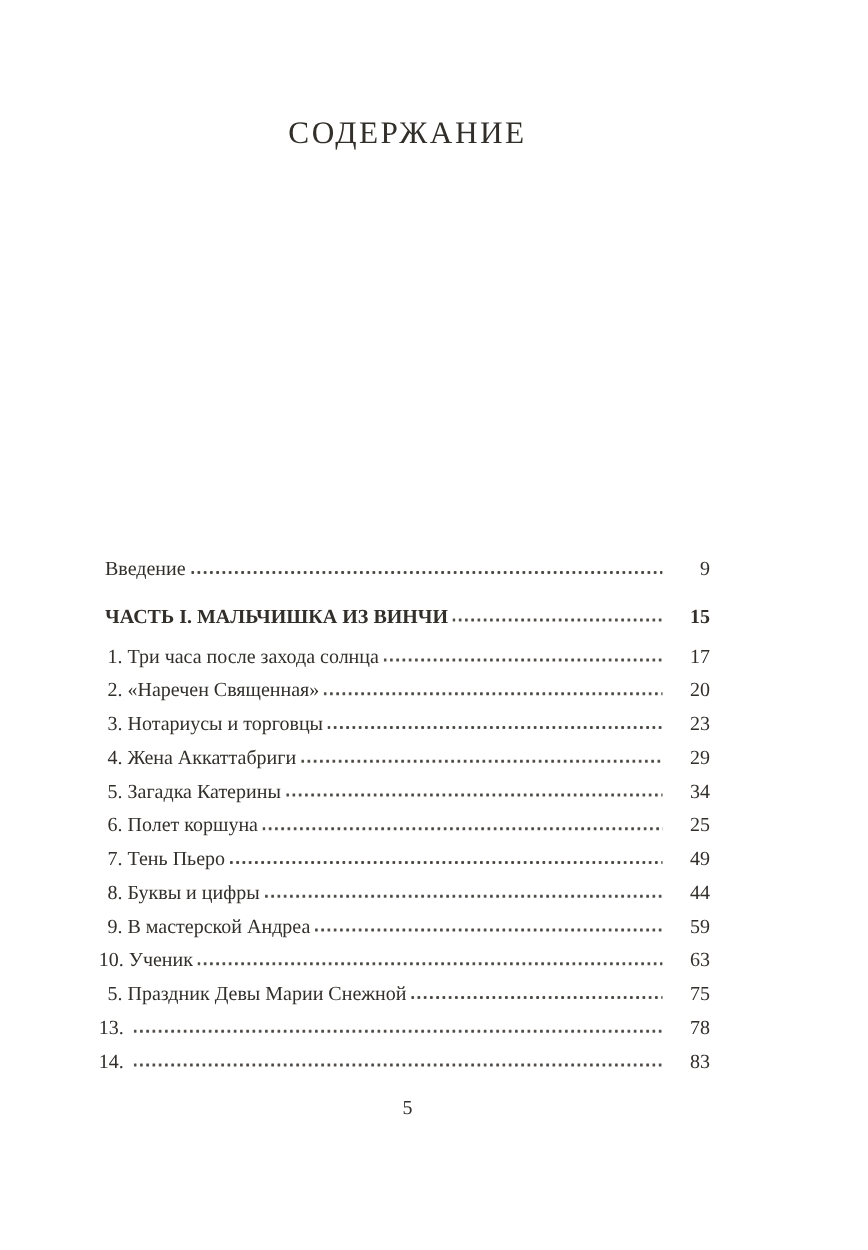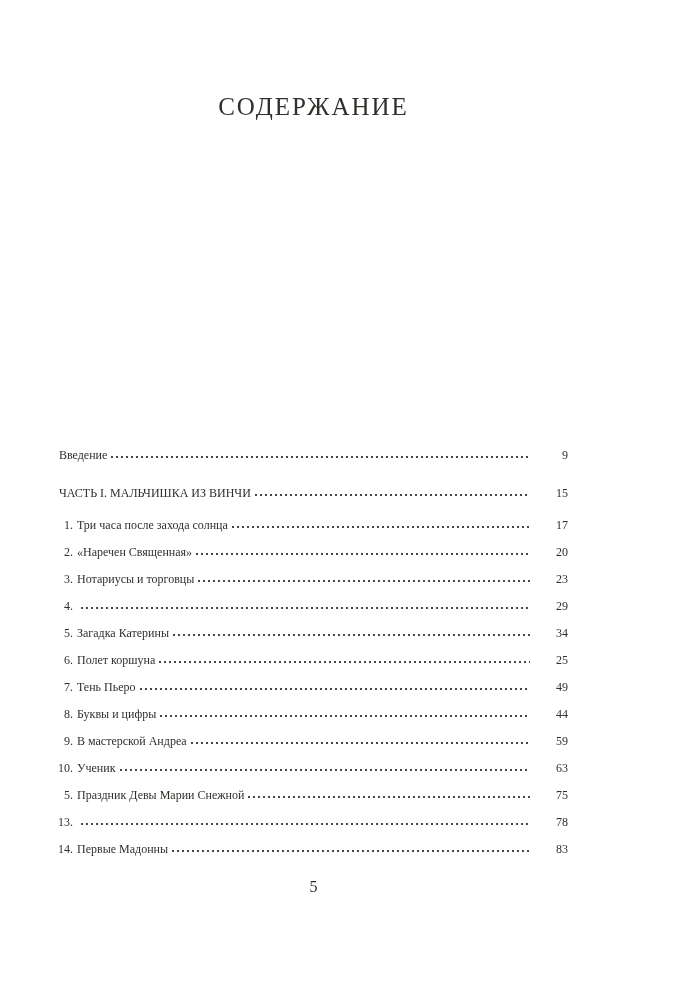--- a/index.html
+++ b/index.html
@@ -10,45 +10,46 @@
   .page {
     position: relative;
     width: 694px;
     height: 1000px;
     background: #ffffff;
     overflow: hidden;
     font-family: "Liberation Serif", "DejaVu Serif", serif;
     color: #322f2b;
   }
   .content {
-    padding-left: 59px;
+    padding-left: 84px;
     padding-right: 126px;
   }
   .title {
     margin: 0;
     padding-top: 92px;
     text-align: center;
     font-size: 25px;
     font-weight: normal;
     letter-spacing: 2px;
     line-height: 1.2;
   }
   .toc {
     margin-top: 320px;
-    font-size: 12px;
+    font-size: 16px;
   }
   .toc-row {
     display: flex;
     align-items: baseline;
     line-height: 27px;
     white-space: nowrap;
   }
   .row-part {
     margin-top: 11px;
     margin-bottom: 5px;
+    font-weight: bold;
   }
   .num {
     flex: 0 0 19px;
     margin-left: -5px;
     margin-right: 4px;
     text-align: right;
   }
   .label {
     flex: 0 0 auto;
   }
@@ -105,20 +106,21 @@
     <span class="pagenum">20</span>
   </div>
         <div class="toc-row row-chapter">
     <span class="num">3.</span>
     <span class="label">Нотариусы и торговцы</span>
     <span class="leader"></span>
     <span class="pagenum">23</span>
   </div>
         <div class="toc-row row-chapter">
     <span class="num">4.</span>
+    <span class="label">Жена Аккаттабриги</span>
     <span class="leader"></span>
     <span class="pagenum">29</span>
   </div>
         <div class="toc-row row-chapter">
     <span class="num">5.</span>
     <span class="label">Загадка Катерины</span>
     <span class="leader"></span>
     <span class="pagenum">34</span>
   </div>
         <div class="toc-row row-chapter">
@@ -157,21 +159,20 @@
     <span class="leader"></span>
     <span class="pagenum">75</span>
   </div>
         <div class="toc-row row-chapter">
     <span class="num">13.</span>
     <span class="leader"></span>
     <span class="pagenum">78</span>
   </div>
         <div class="toc-row row-chapter">
     <span class="num">14.</span>
-    <span class="label">Первые Мадонны</span>
     <span class="leader"></span>
     <span class="pagenum">83</span>
   </div>
       </div>
 
     <div class="folio">5</div>
   </div>
 </div>
 
 </body></html>

